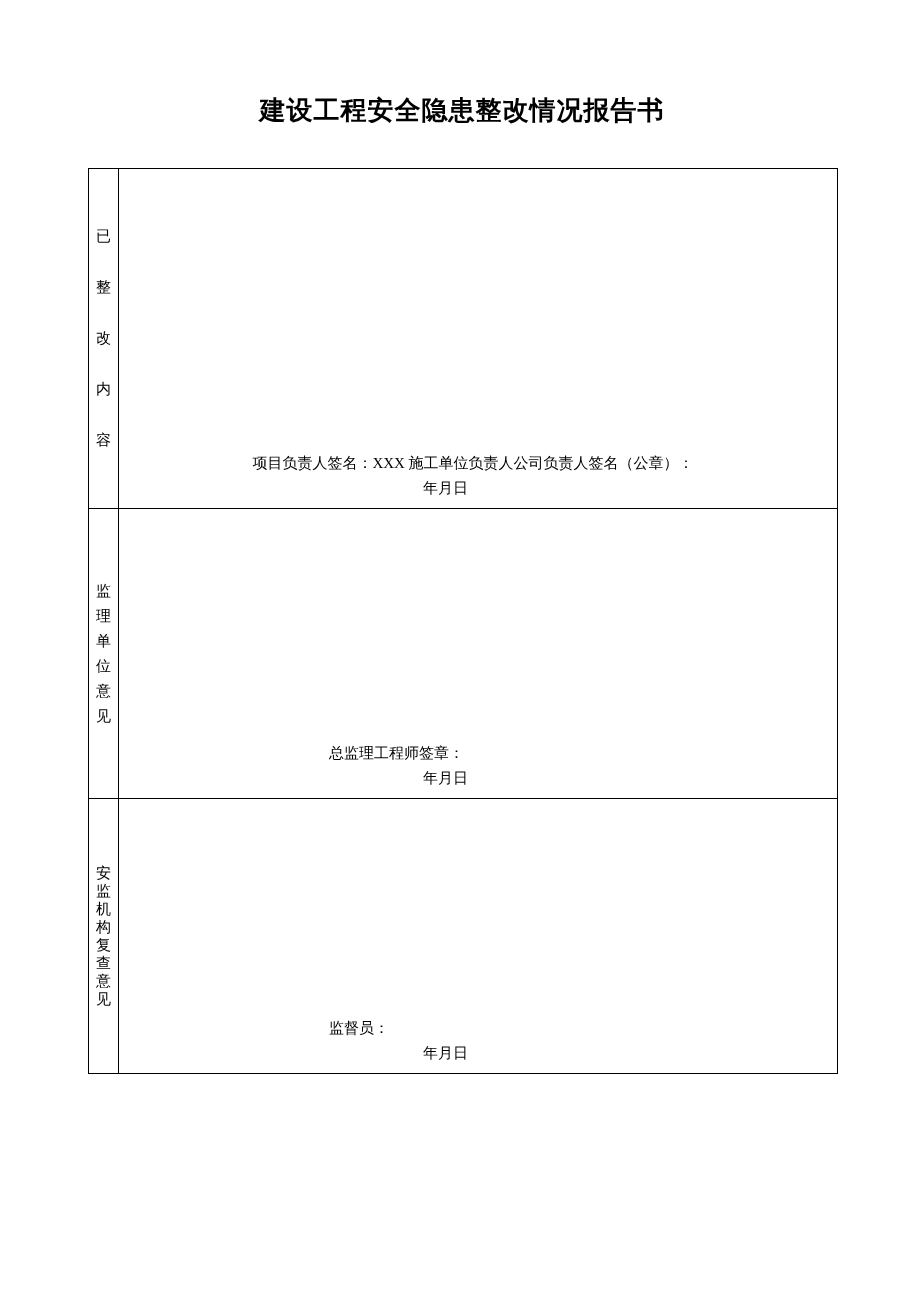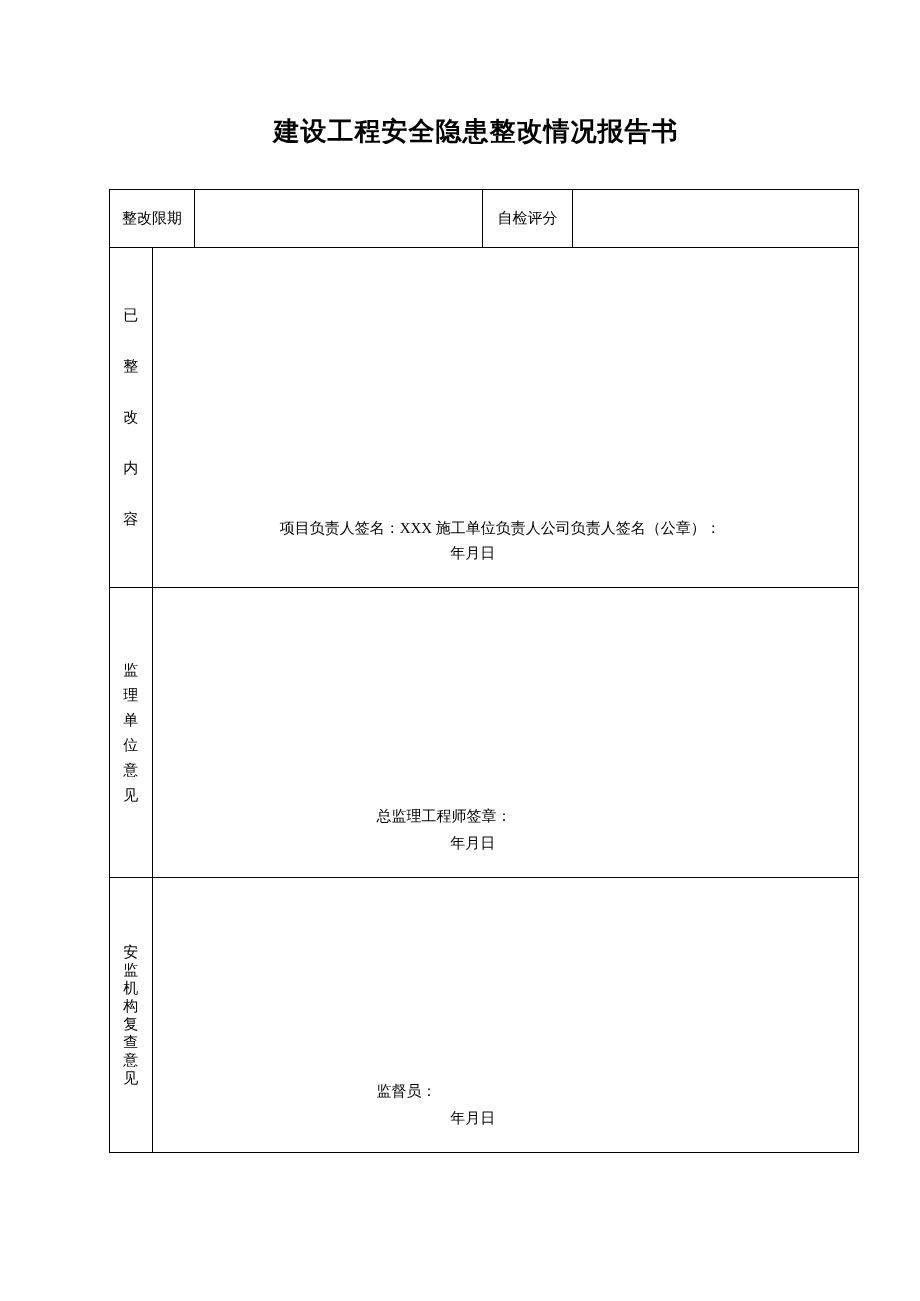--- a/index.html
+++ b/index.html
@@ -1,16 +1,16 @@
 <!DOCTYPE html>
 <html><head>
   <meta charset="utf-8">
   <style>
     * {
-      margin: 8px;
+      margin: 1px;
       padding: 0;
       box-sizing: border-box;
     }
     body {
       font-family: "SimSun", "宋体", serif;
       background: #ffffff;
       width: 920px;
       height: 1301px;
       padding: 90px 85px 0 85px;
     }
@@ -116,26 +116,20 @@
       padding-left: 200px;
     }
   </style>
 </head>
 <body>
 
 <div class="title">建设工程安全隐患整改情况报告书</div>
 
 <table>
   <tbody>
-  <tr class="header-row">
-    <td class="col-label-1" colspan="2">整改限期</td>
-    <td class="col-value-1"></td>
-    <td class="col-label-2">自检评分</td>
-    <td class="col-value-2"></td>
-  </tr>
 
   <tr class="row-rectified">
     <td class="vertical-label">
       <div class="vertical-text spaced">
         <span>已</span>
         <span>整</span>
         <span>改</span>
         <span>内</span>
         <span>容</span>
       </div>

